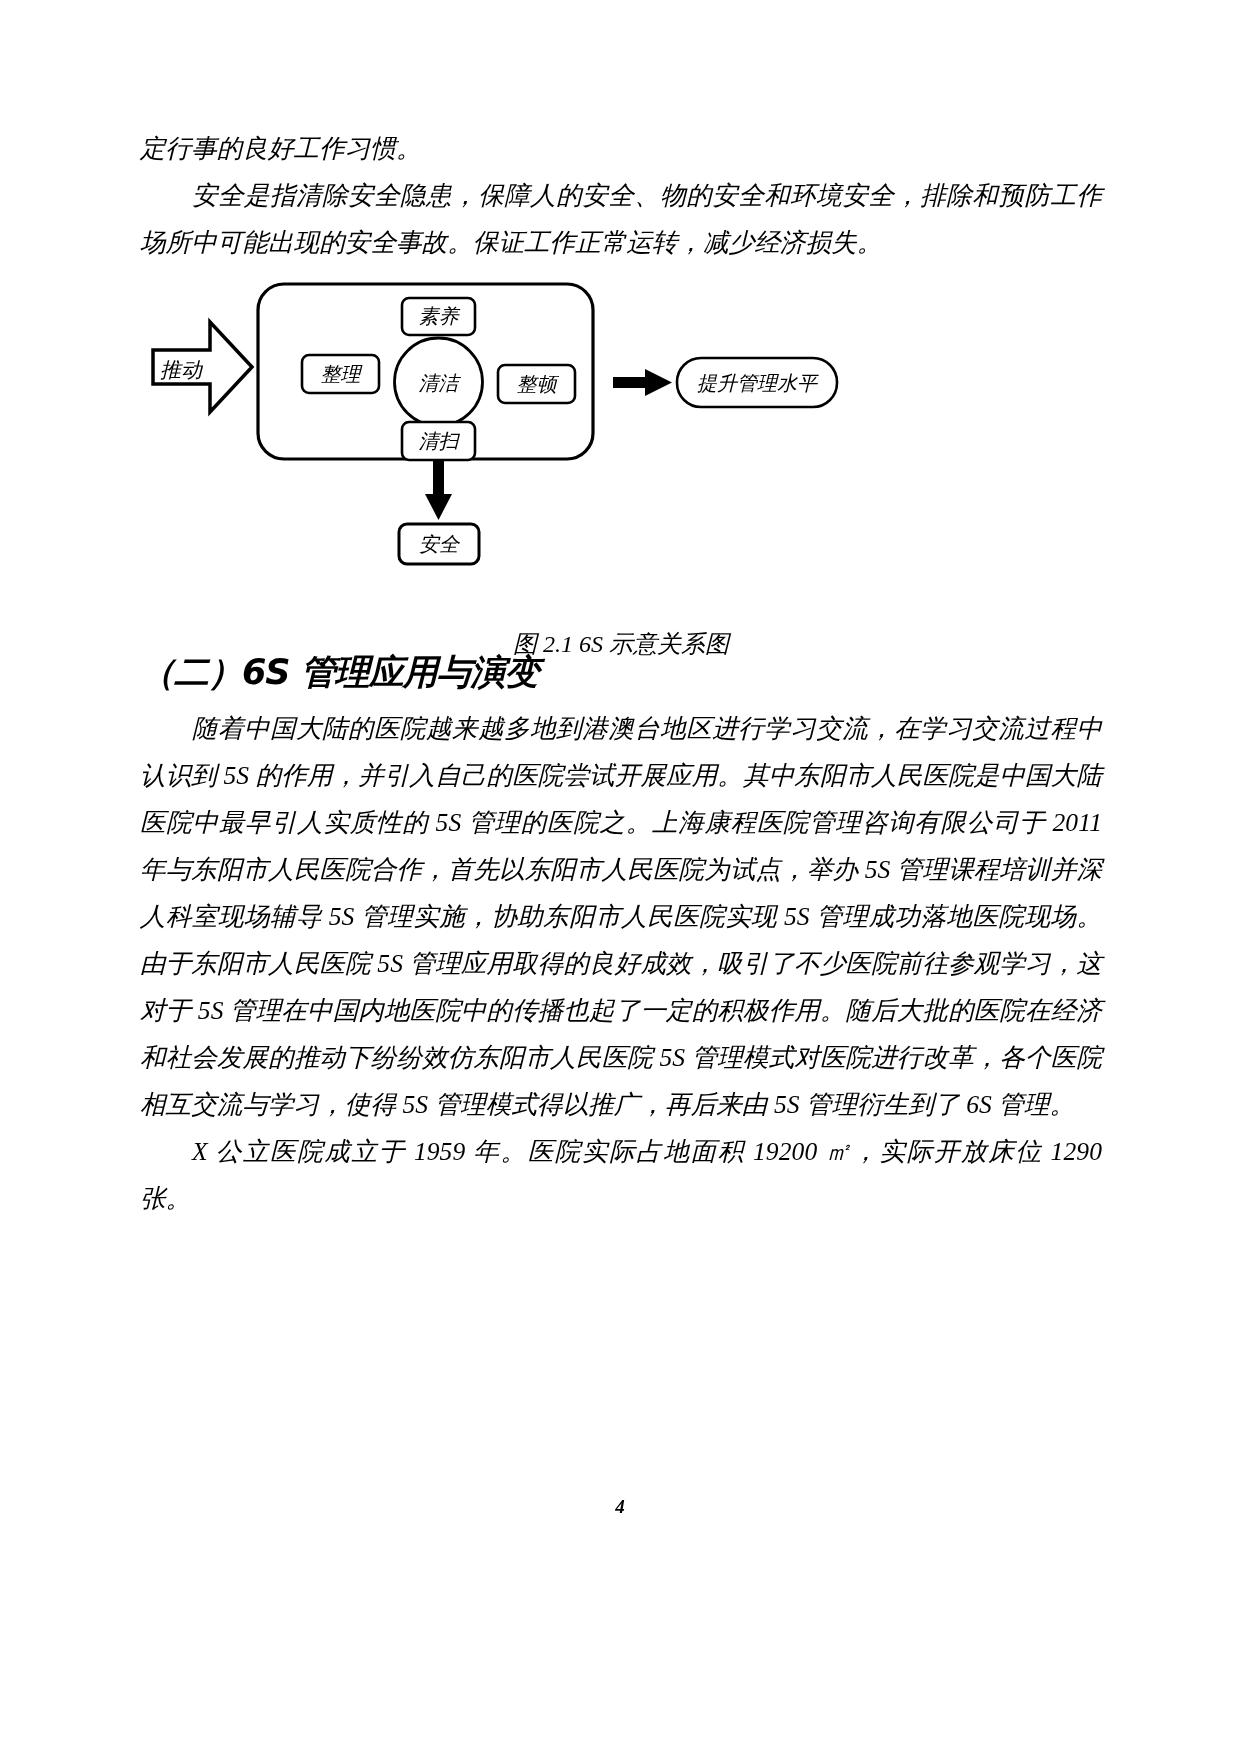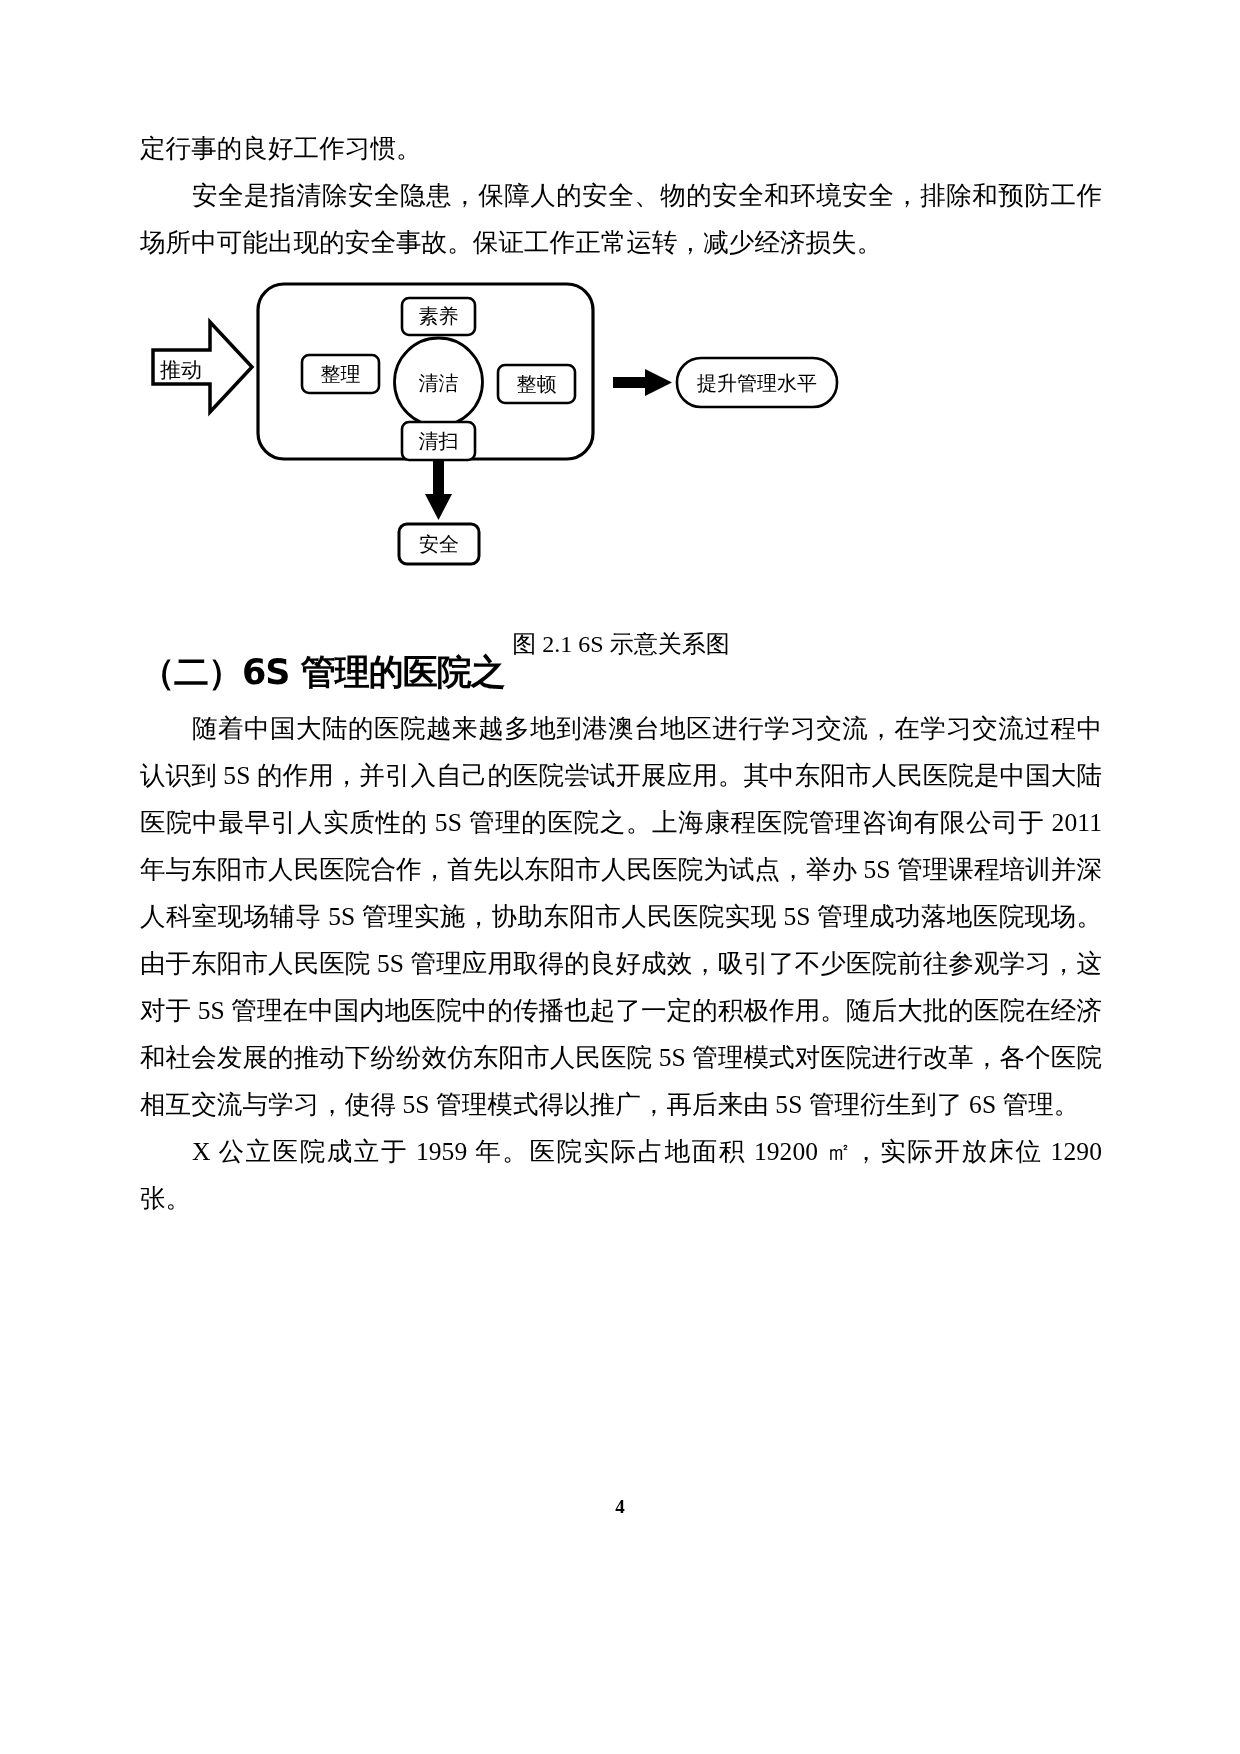--- a/index.html
+++ b/index.html
@@ -15,20 +15,21 @@
     color: #000000;
     overflow: hidden;
   }
 
   .page {
     position: absolute;
     left: 0; top: 0;
     width: 1076px;
     height: 1754px;
     background: #fff;
+    font-style: italic;
   }
 
   .content {
     position: absolute;
     left: 140px;
     top: 125px;
     width: 962px;
   }
 
   
@@ -150,21 +151,21 @@
         <g>
           <rect x="259" y="242" width="80" height="40" rx="8" ry="8" fill="#ffffff" stroke="#000000" stroke-width="3"></rect>
         </g>
         <text x="299" y="269" font-family="'DejaVu Sans','Liberation Sans',sans-serif" font-size="20" fill="#000000" text-anchor="middle">安全</text>
 
       </svg>
 
       <div class="figure-caption">图 2.1 6S 示意关系图</div>
     </div>
 
-    <h2 class="sec-heading tight">（二）6S 管理的医院之</h2>
+    <h2 class="sec-heading tight">（二）6S 管理应用与演变</h2>
 
 
     <p class="para indent">随着中国大陆的医院越来越多地到港澳台地区进行学习交流，在学习交流过程中认识到 5S 的作用，并引入自己的医院尝试开展应用。其中东阳市人民医院是中国大陆医院中最早引人实质性的 5S 管理的医院之。上海康程医院管理咨询有限公司于 2011 年与东阳市人民医院合作，首先以东阳市人民医院为试点，举办 5S 管理课程培训并深人科室现场辅导 5S 管理实施，协助东阳市人民医院实现 5S 管理成功落地医院现场。由于东阳市人民医院 5S 管理应用取得的良好成效，吸引了不少医院前往参观学习，这对于 5S 管理在中国内地医院中的传播也起了一定的积极作用。随后大批的医院在经济和社会发展的推动下纷纷效仿东阳市人民医院 5S 管理模式对医院进行改革，各个医院相互交流与学习，使得 5S 管理模式得以推广，再后来由 5S 管理衍生到了 6S 管理。</p>
 
 
     <p class="para indent">X 公立医院成立于 1959 年。医院实际占地面积 19200 ㎡，实际开放床位 1290 张。</p>
 
   </div>
 
   <div class="page-number">4</div>

